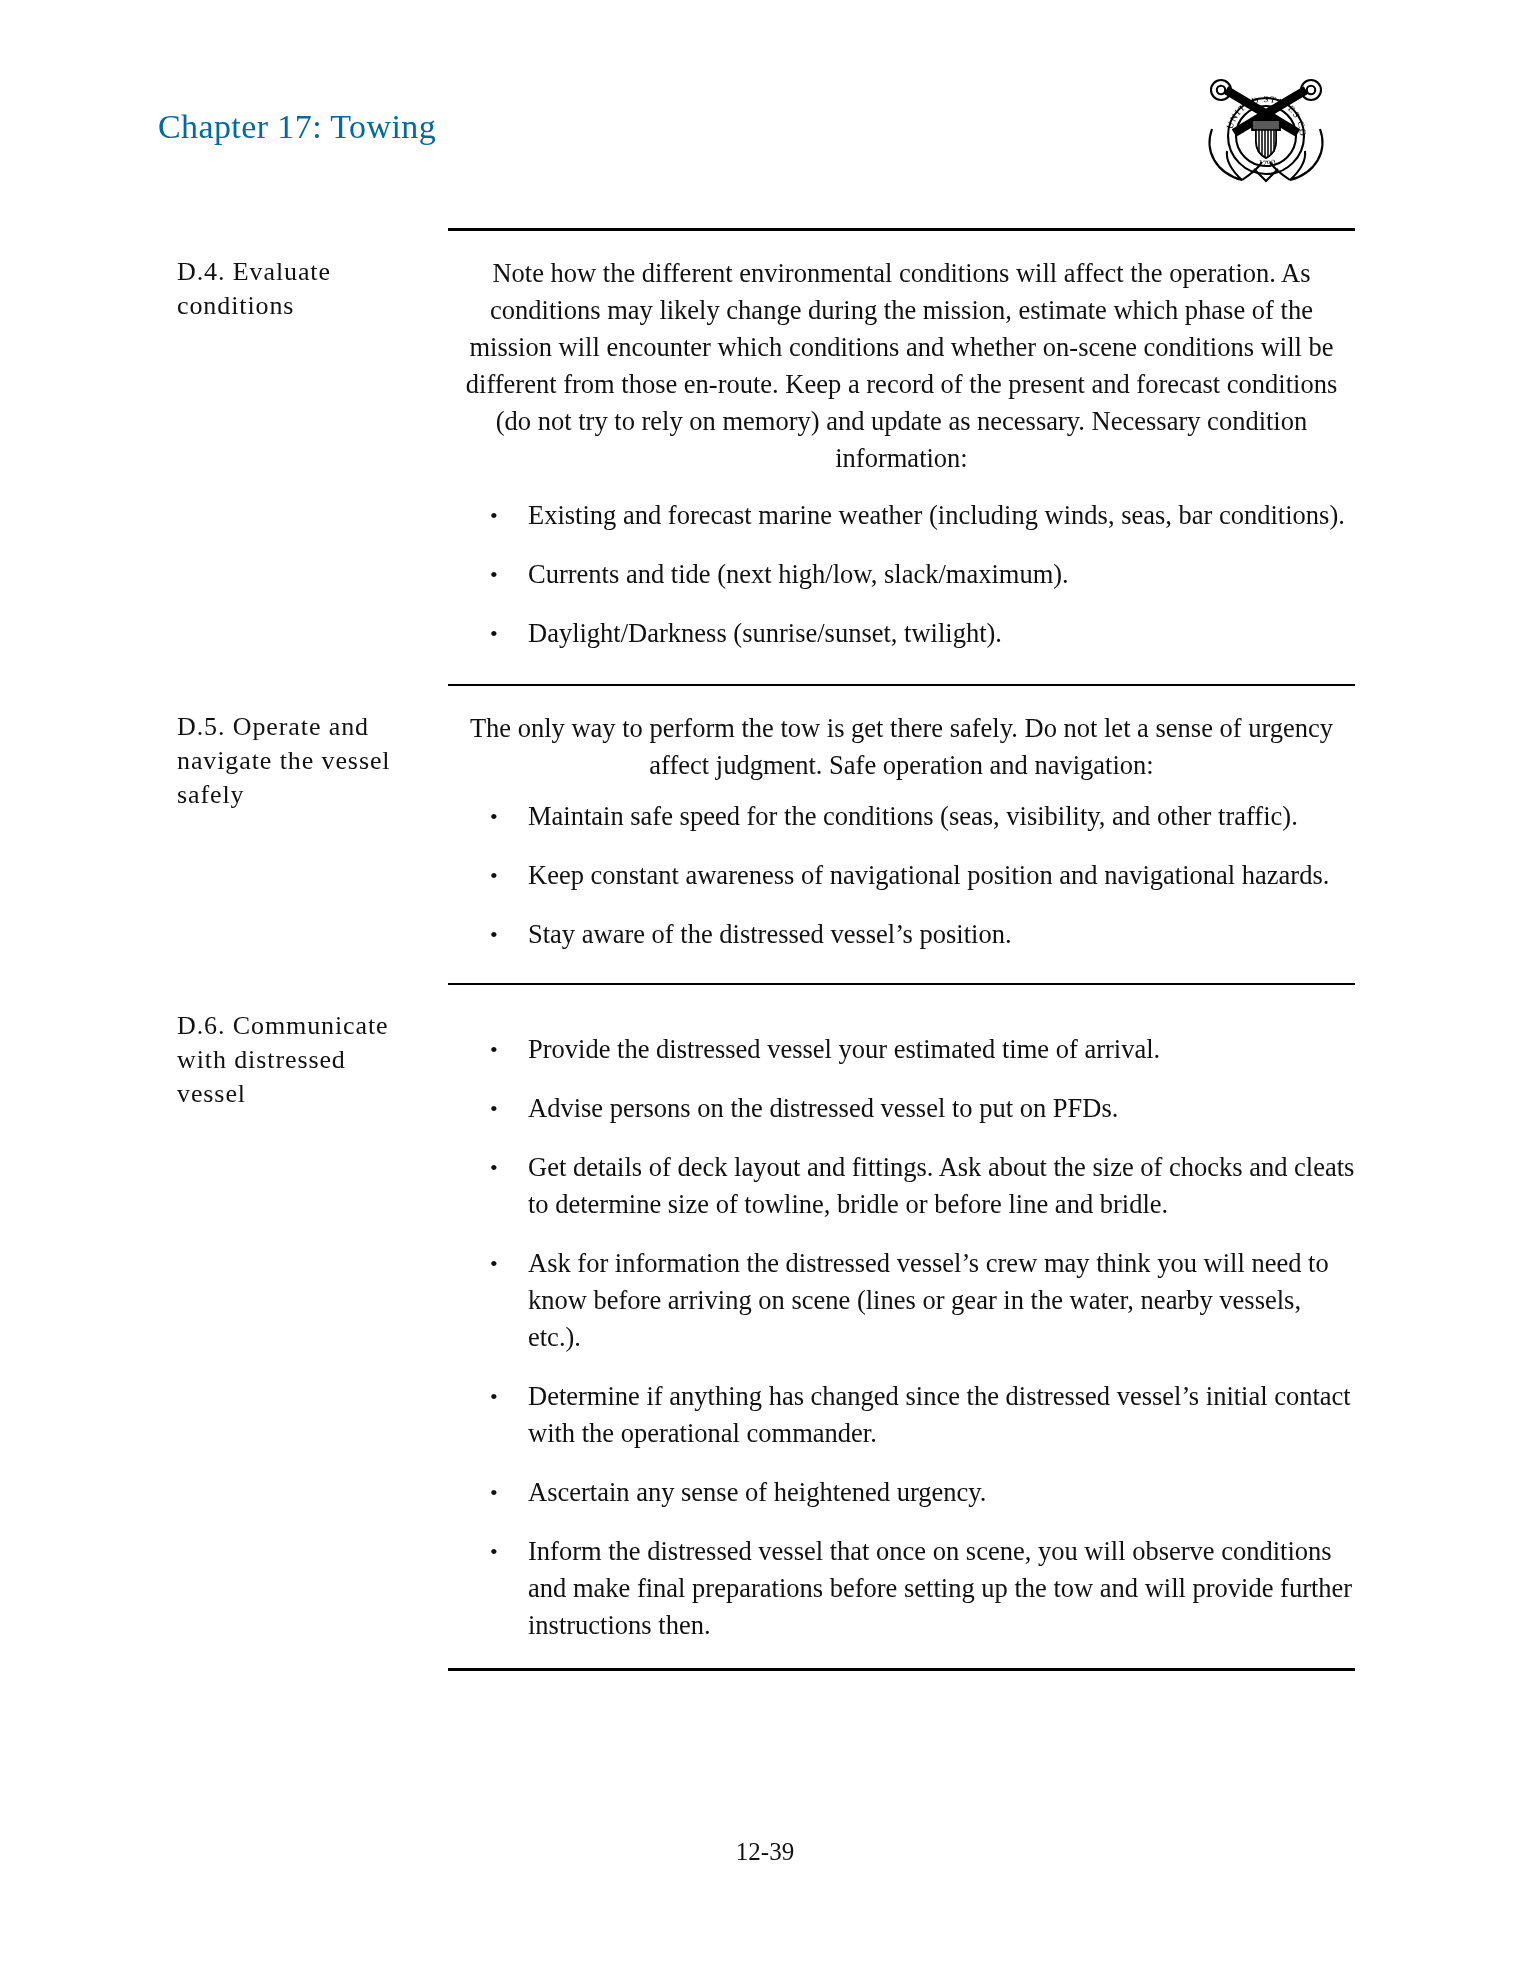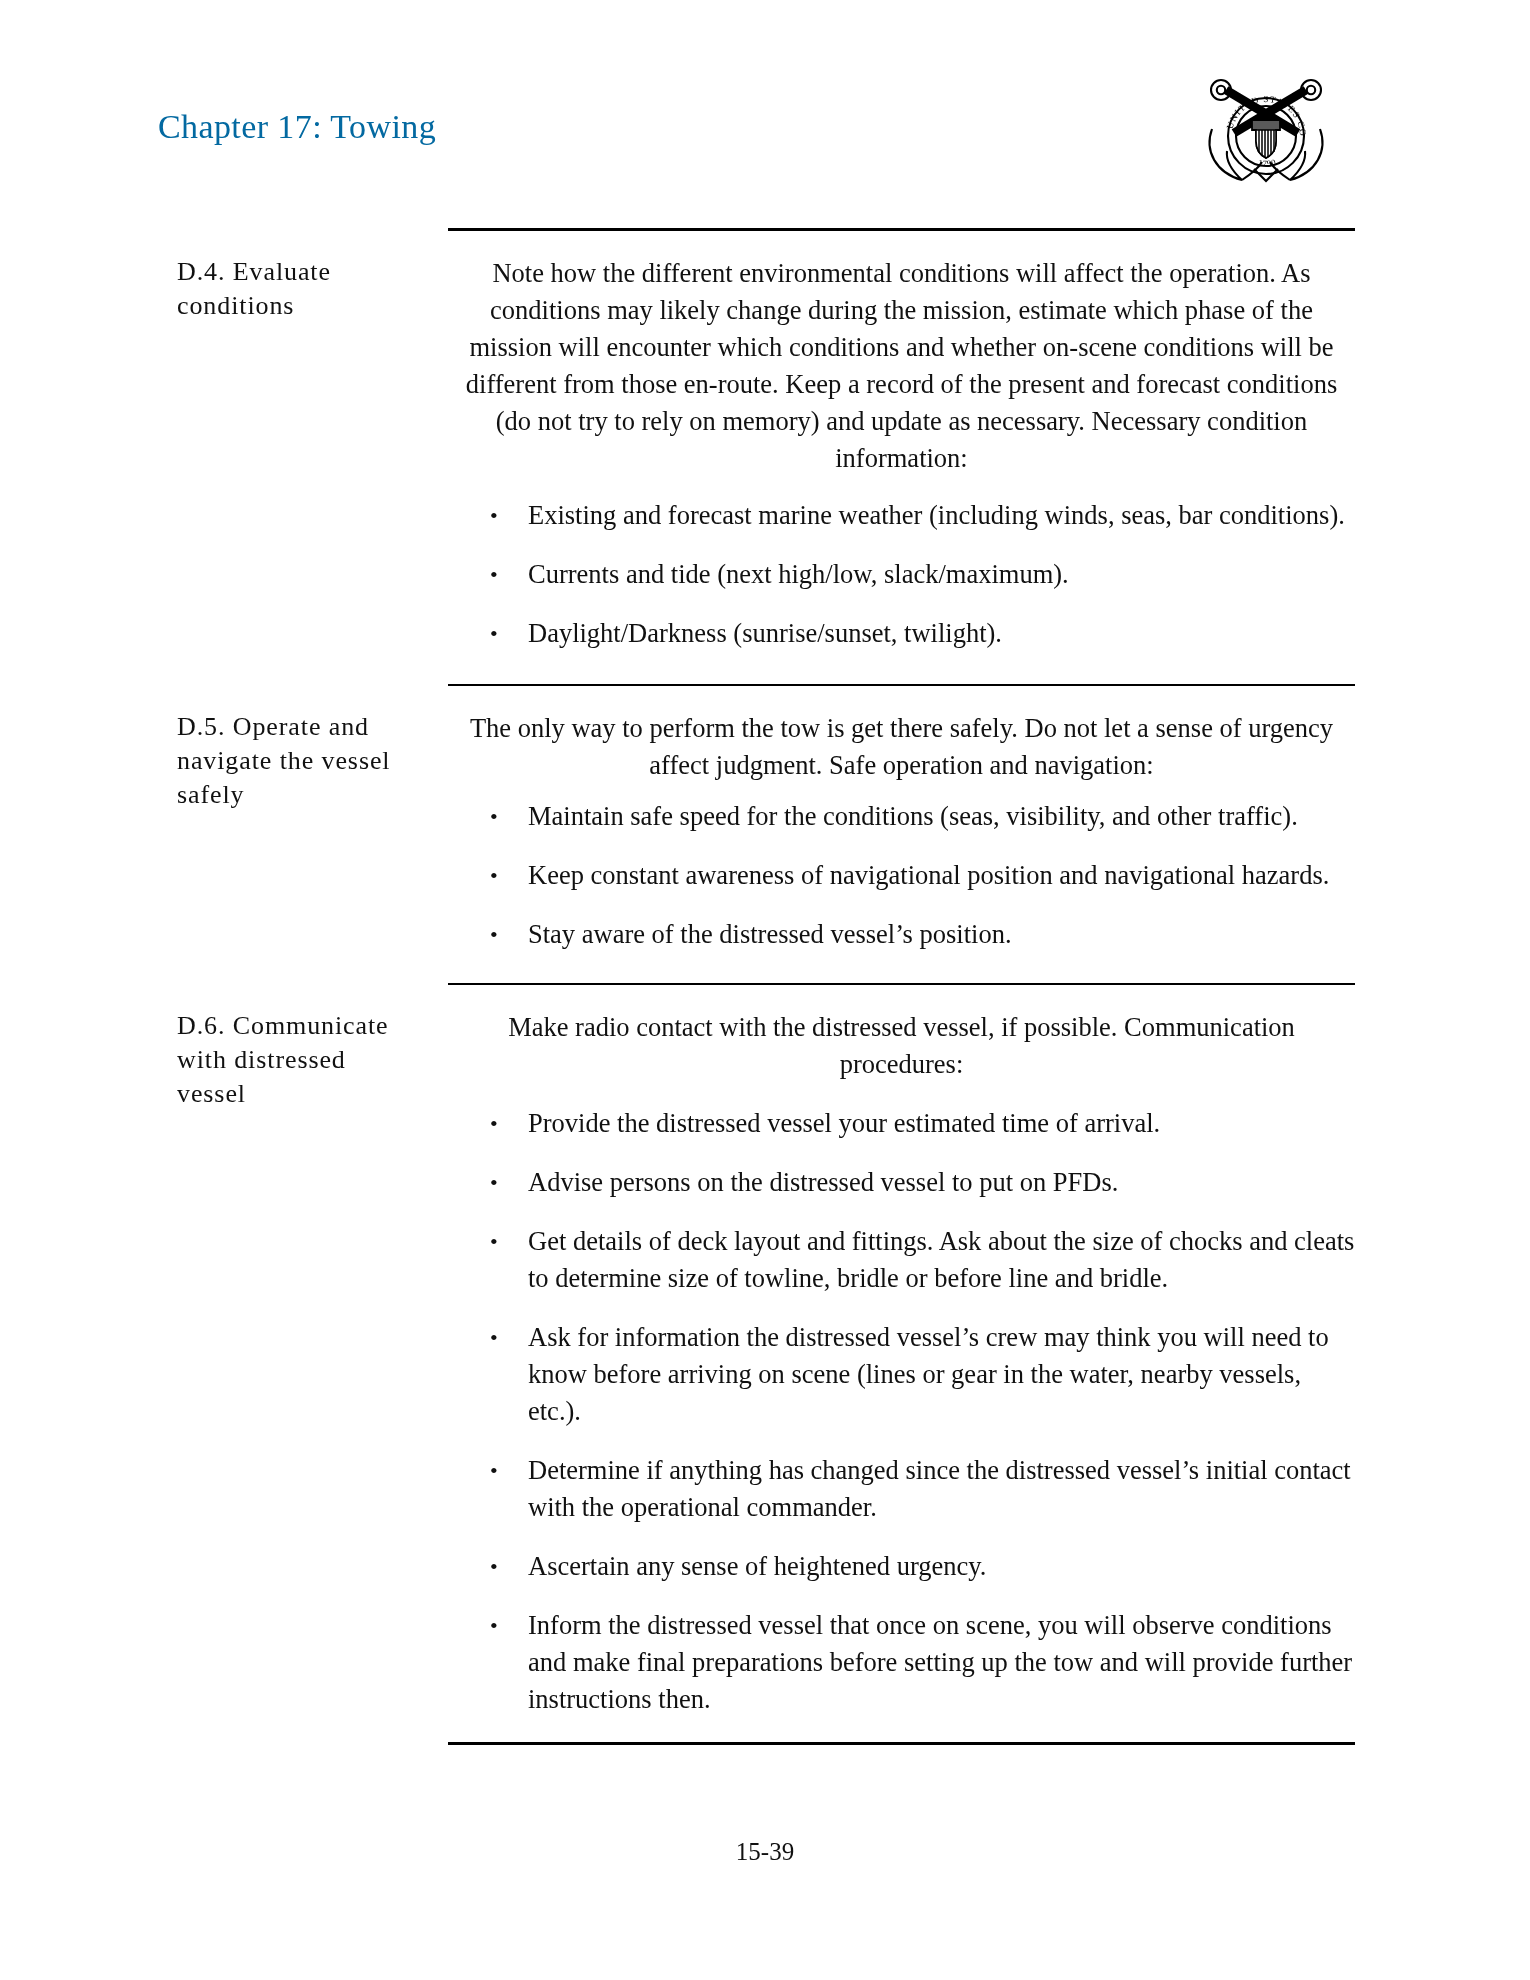--- a/index.html
+++ b/index.html
@@ -236,21 +236,20 @@
           </li>
         </ul>
       </div>
     </div>
 
     <div class="rule thin"></div>
 
     <div class="section s-d6">
       <div class="sec-head">D.6. Communicate with distressed vessel</div>
       <div class="sec-body">
-        <p class="intro">Make radio contact with the distressed vessel, if possible. Communication procedures:</p>
         <ul class="bullets">
           <li>
             <span class="dot">•</span>
             <span>Provide the distressed vessel your estimated time of arrival.</span>
           </li>
           <li>
             <span class="dot">•</span>
             <span>Advise persons on the distressed vessel to put on PFDs.</span>
           </li>
           <li>
@@ -274,15 +273,15 @@
             <span>Inform the distressed vessel that once on scene, you will observe conditions and make final preparations before setting up the tow and will provide further instructions then.</span>
           </li>
         </ul>
       </div>
     </div>
 
     <div class="rule"></div>
 
   </div>
 
-  <div class="page-footer">15-39</div>
+  <div class="page-footer">12-39</div>
 
 </div>
 
 </body></html>

